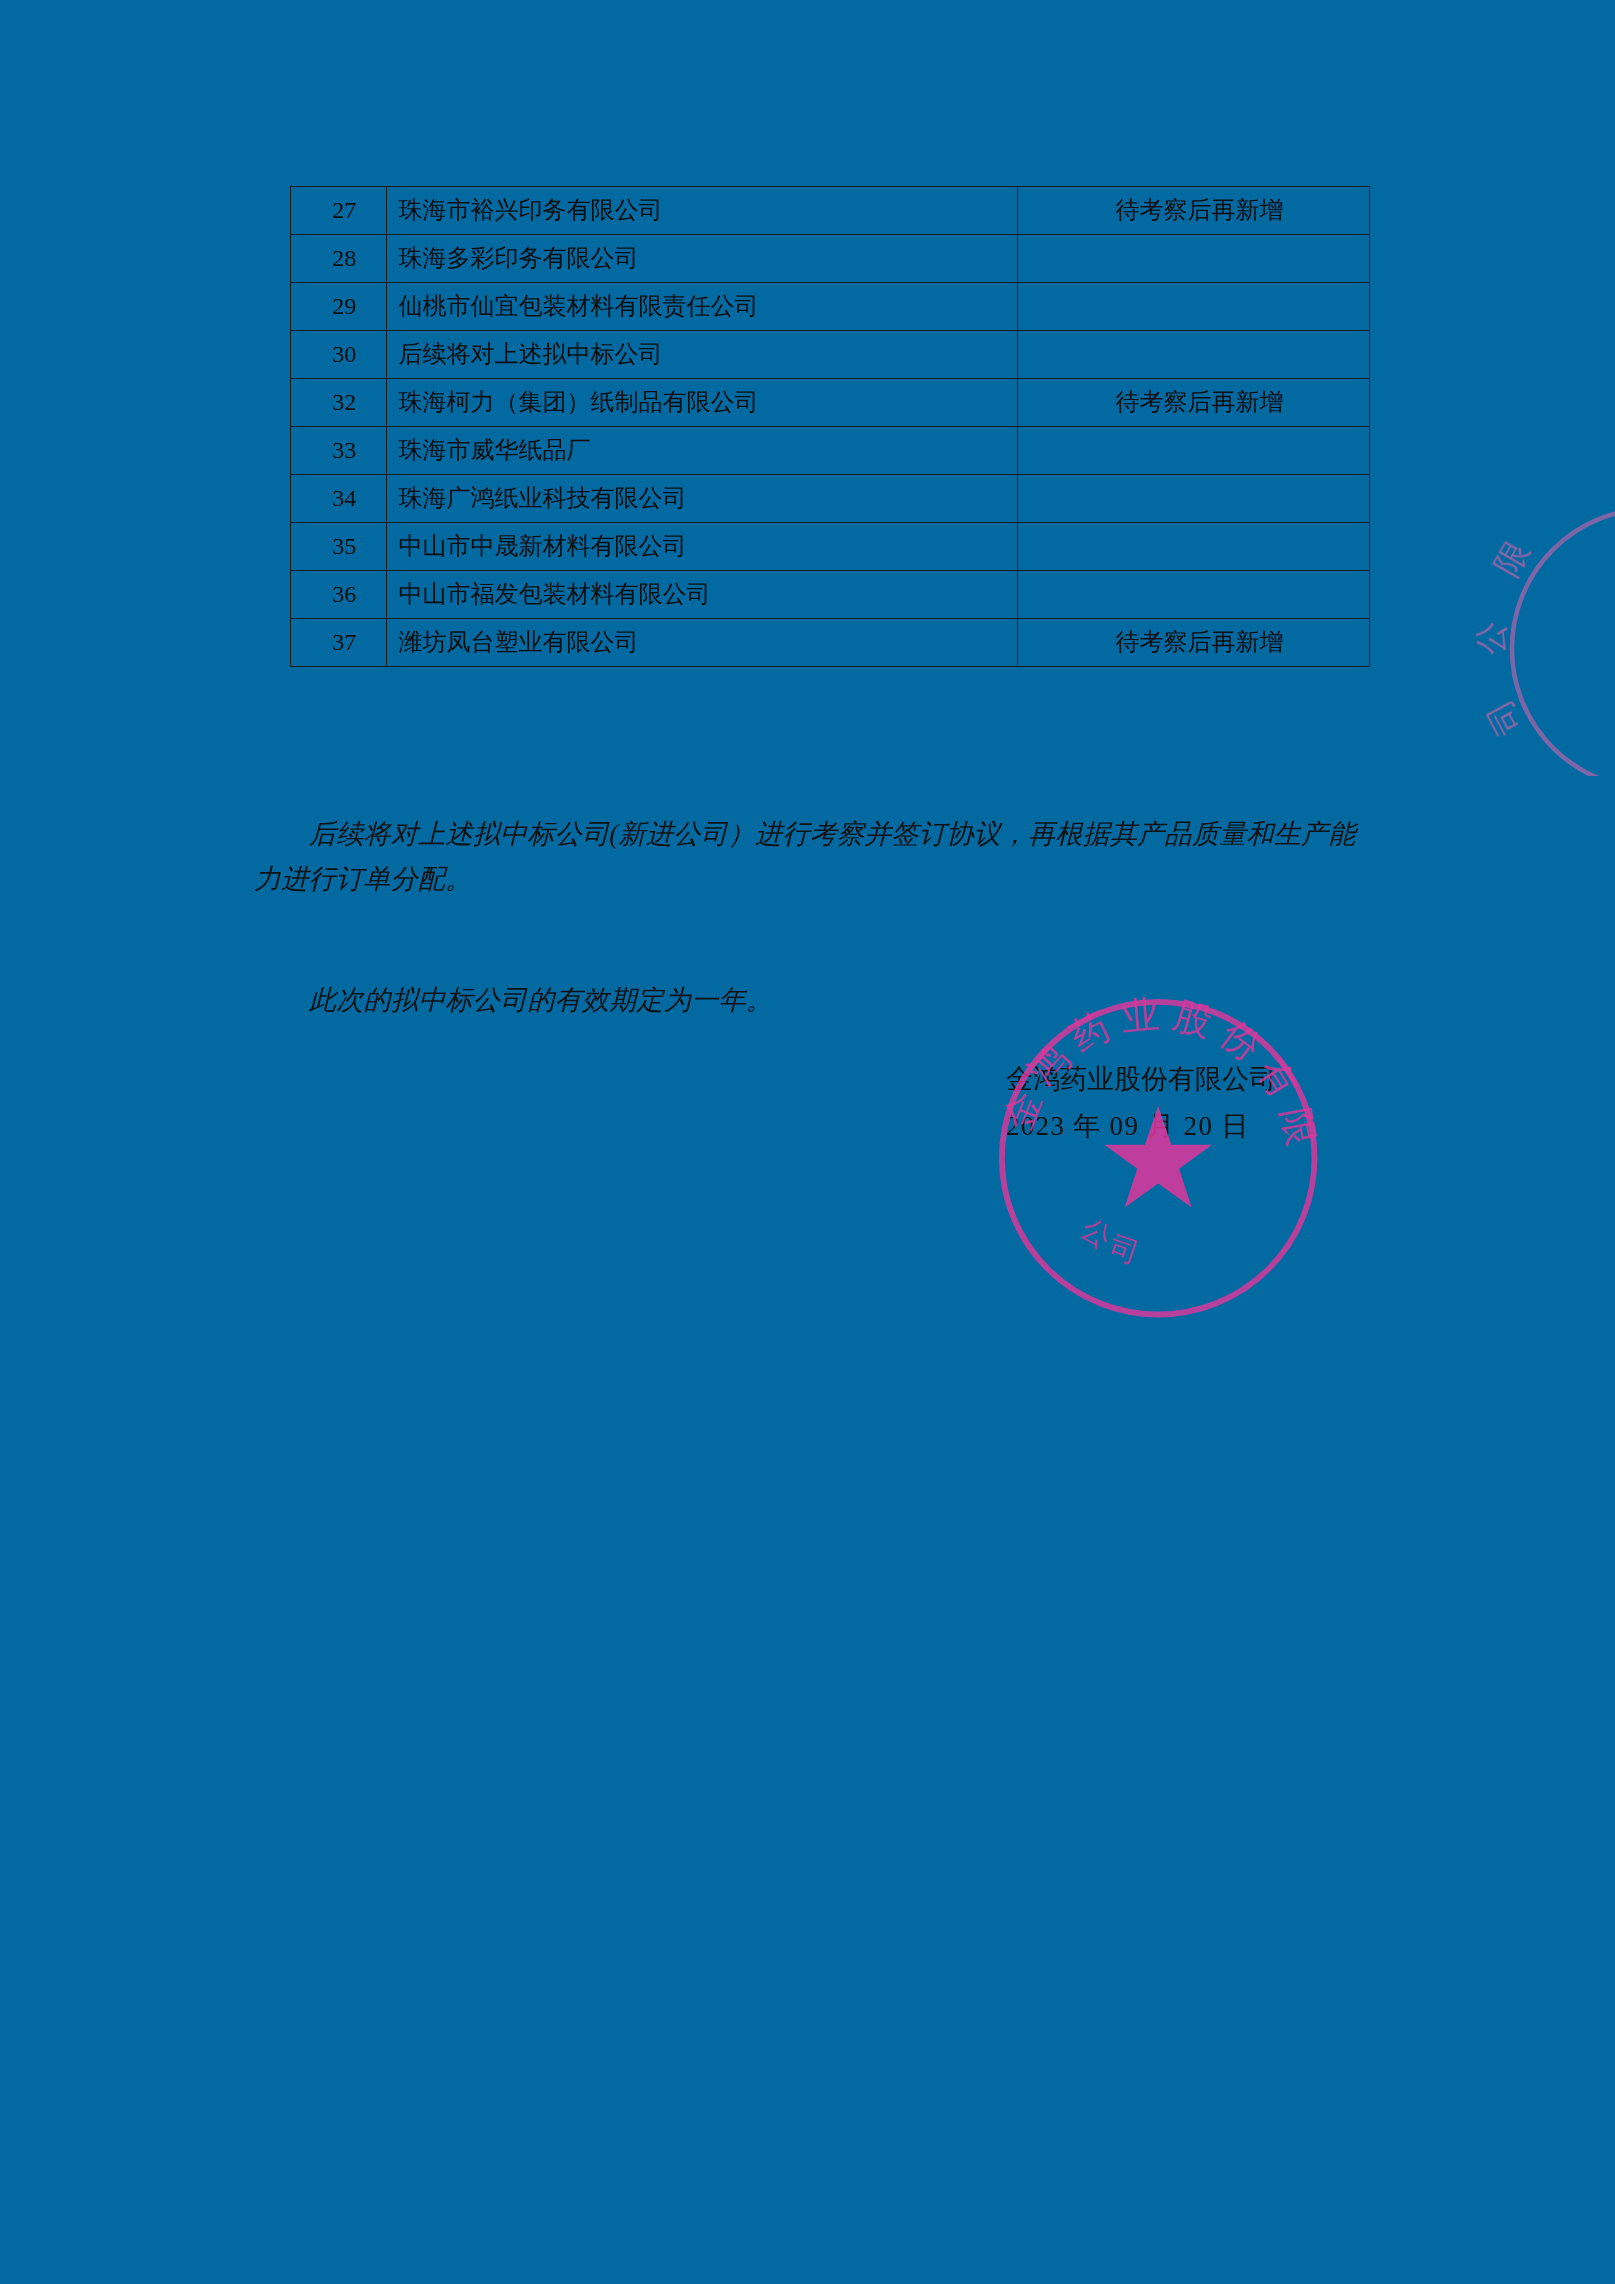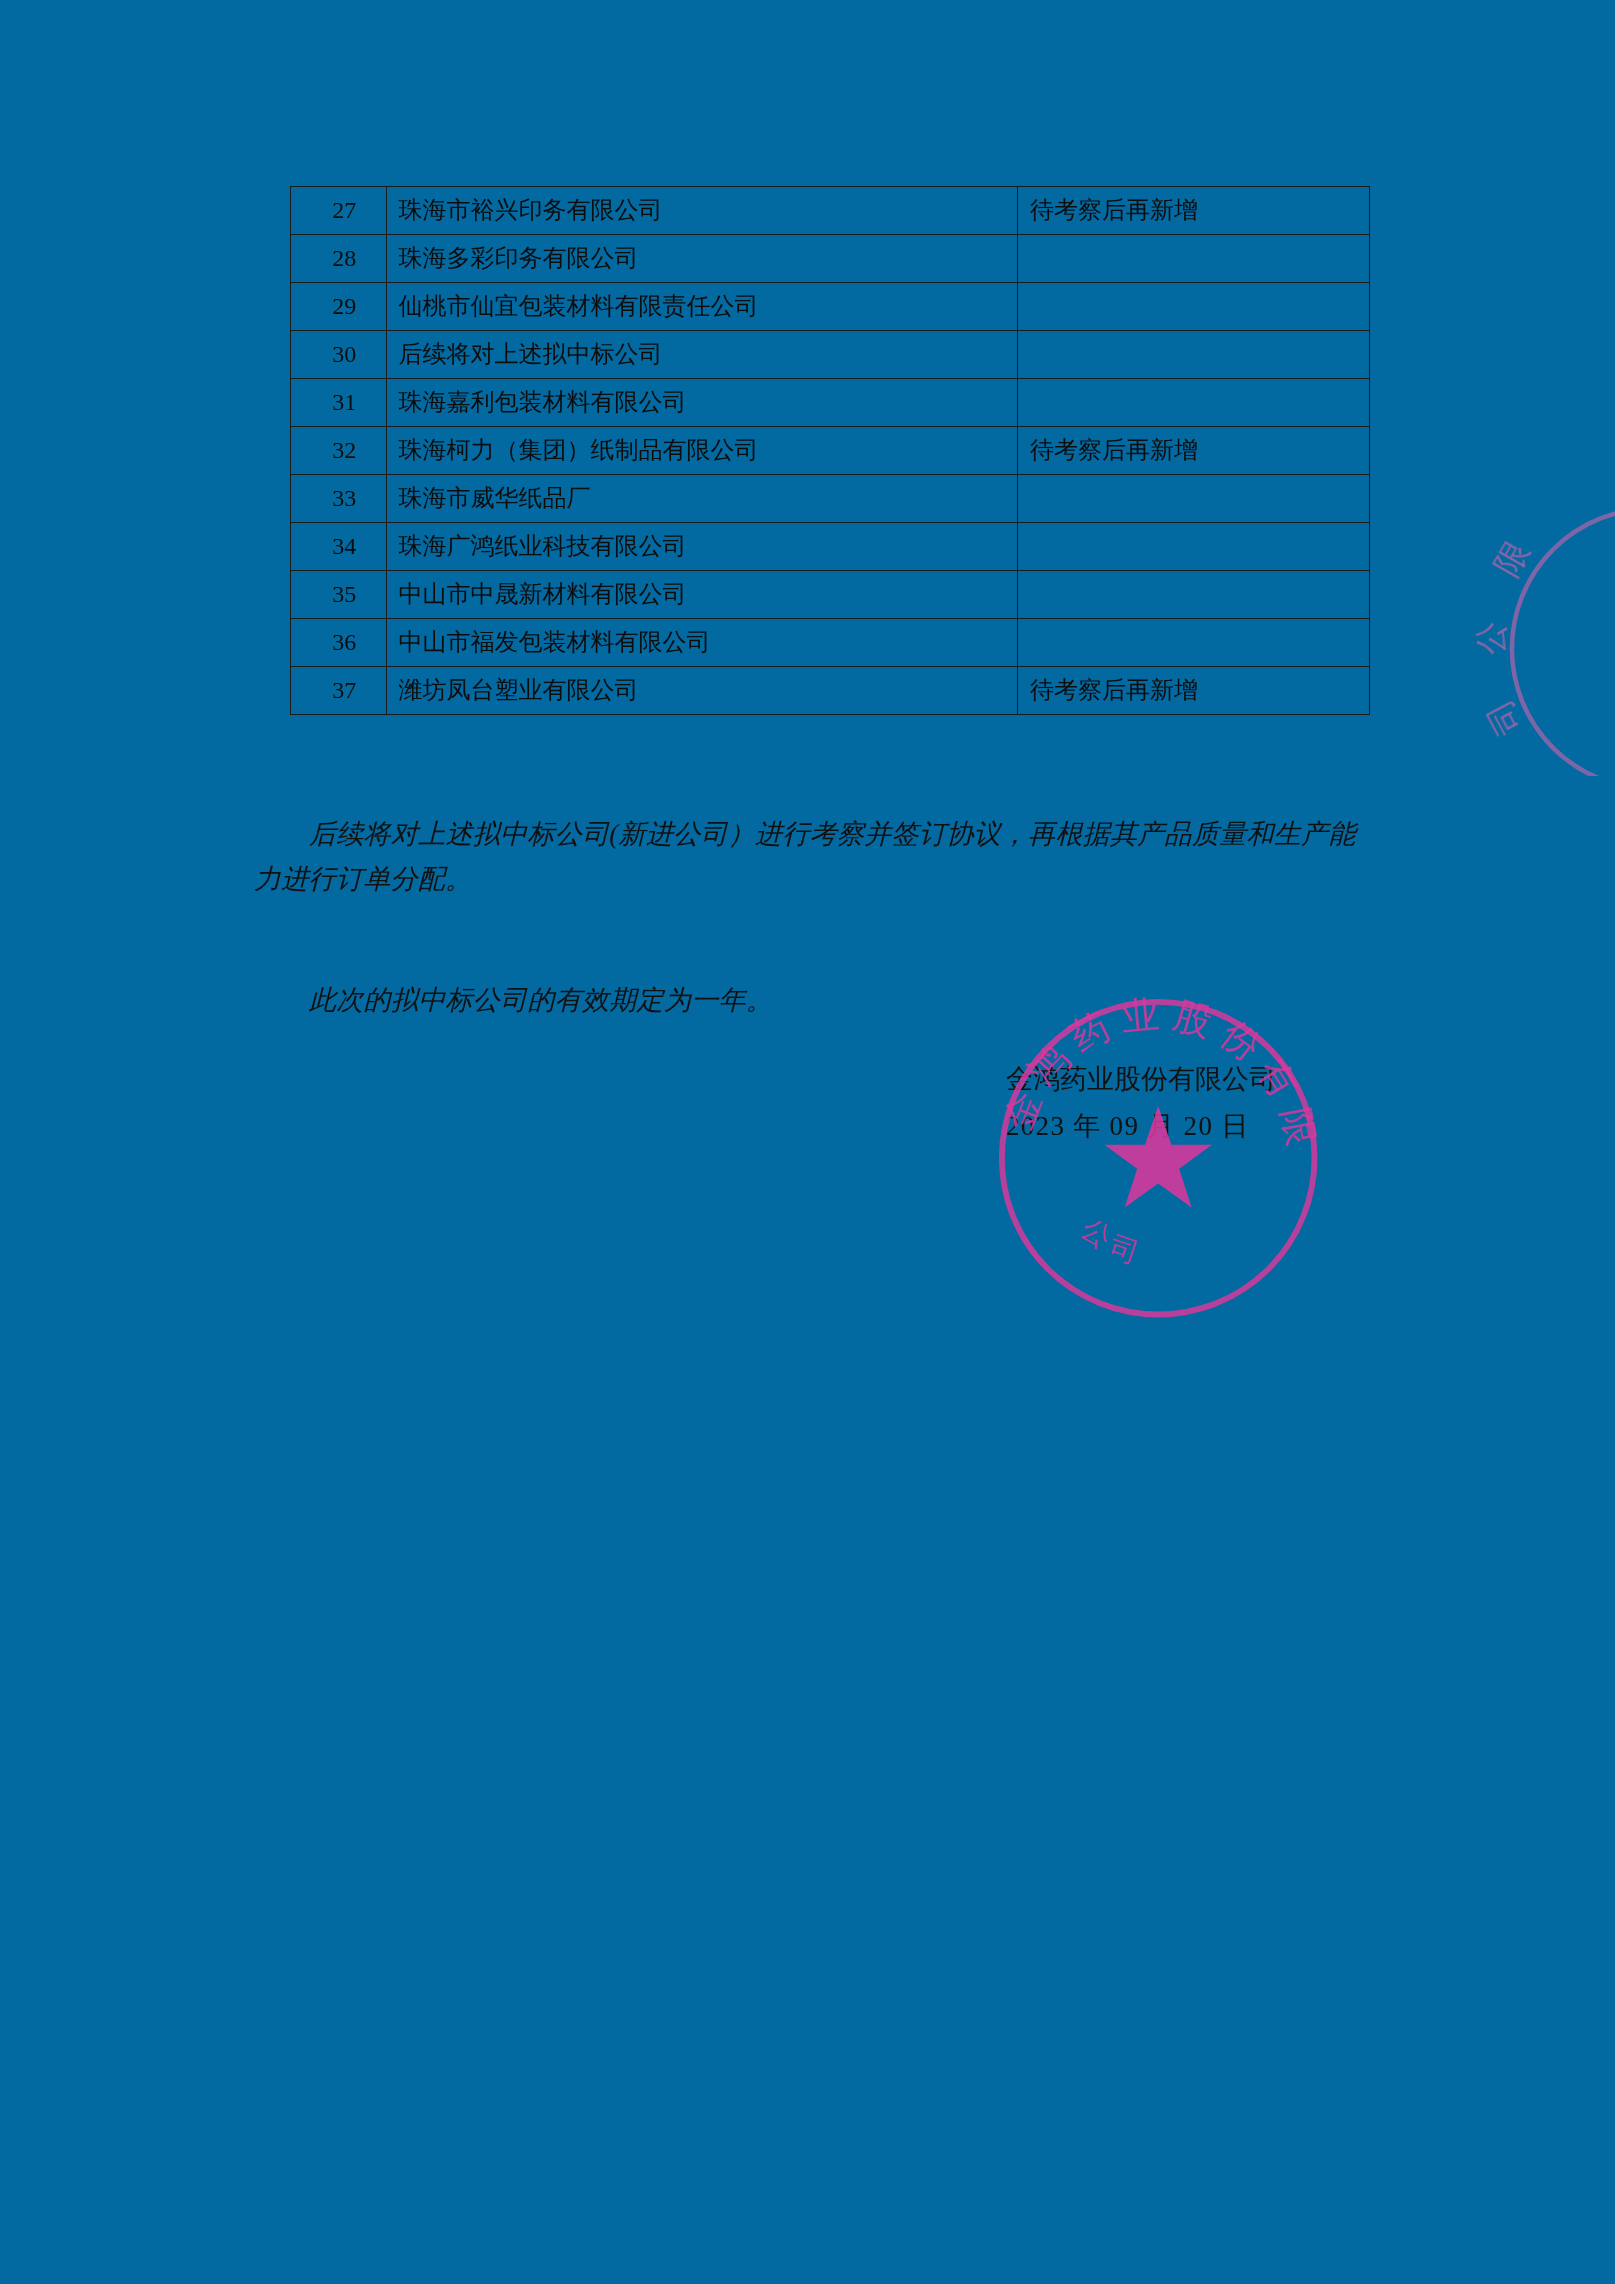--- a/index.html
+++ b/index.html
@@ -46,21 +46,21 @@
   td.col-no {
     width: 83px;
     text-align: center;
     padding-left: 0;
   }
   td.col-name {
     width: 619px;
   }
   td.col-note {
     width: 339px;
-    text-align: left;
+    text-align: center;
     padding-left: 0;
   }
 
   
   .para {
     position: absolute;
     font-size: 27px;
     line-height: 1.65;
     letter-spacing: 0.3px;
     color: #111;
@@ -141,25 +141,20 @@
           <td class="col-no">29</td>
           <td class="col-name">仙桃市仙宜包装材料有限责任公司</td>
           <td class="col-note"></td>
         </tr>
         <tr>
           <td class="col-no">30</td>
           <td class="col-name">后续将对上述拟中标公司</td>
           <td class="col-note"></td>
         </tr>
         <tr>
-          <td class="col-no">31</td>
-          <td class="col-name">珠海嘉利包装材料有限公司</td>
-          <td class="col-note"></td>
-        </tr>
-        <tr>
           <td class="col-no">32</td>
           <td class="col-name">珠海柯力（集团）纸制品有限公司</td>
           <td class="col-note">待考察后再新增</td>
         </tr>
         <tr>
           <td class="col-no">33</td>
           <td class="col-name">珠海市威华纸品厂</td>
           <td class="col-note"></td>
         </tr>
         <tr>

